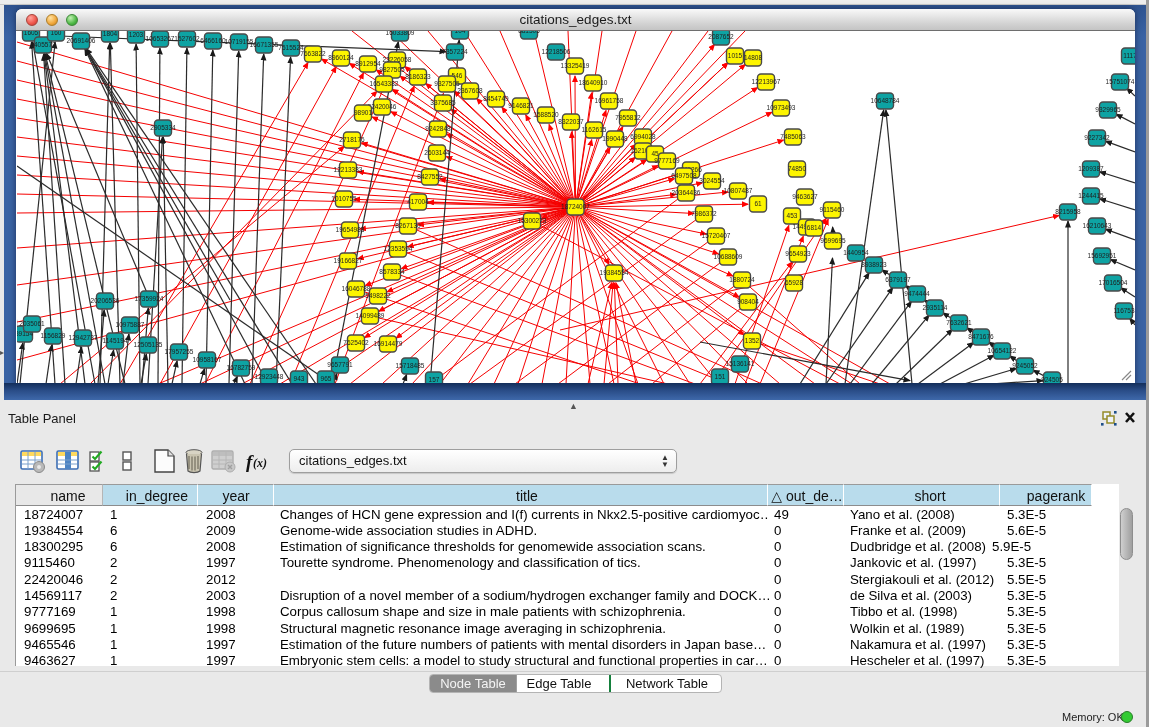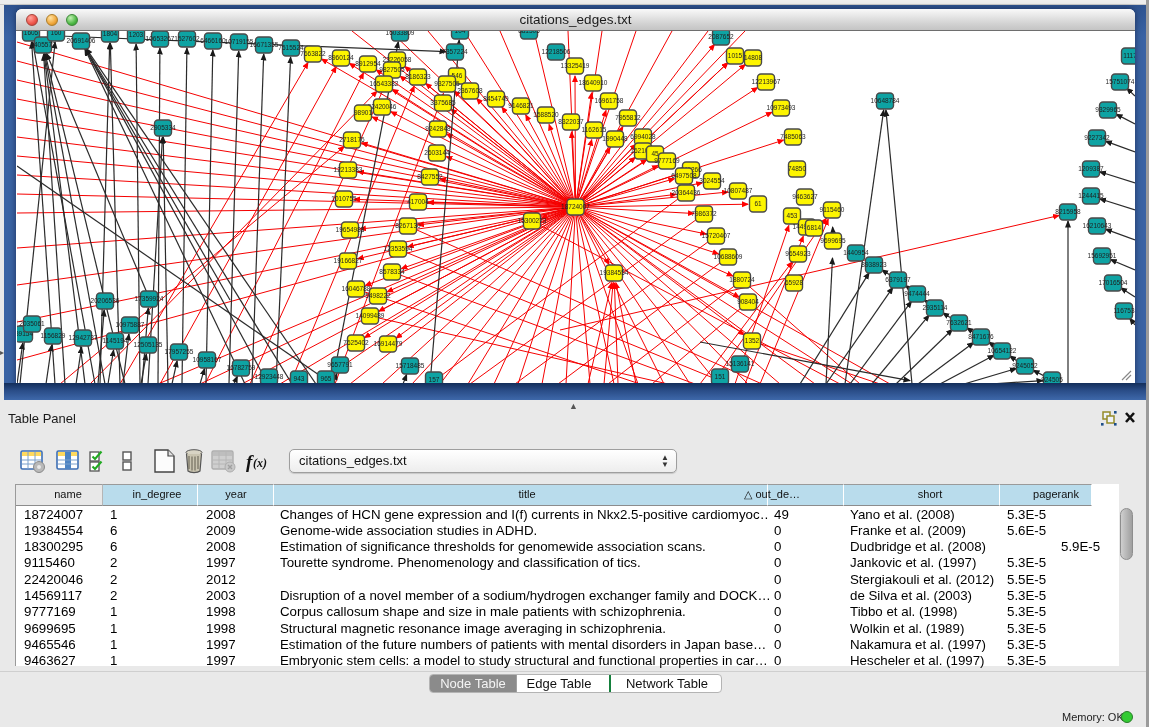--- a/index.html
+++ b/index.html
@@ -9,21 +9,21 @@
 #tbar .tl { position:absolute; top:4.5px; width:12px; height:12px; border-radius:50%; }
 #title { position:absolute; width:100%; text-align:center; top:3px; font-size:13.5px; color:#1a1a1a; }
 #botband { position:absolute; left:4px; top:383px; width:1142px; height:17px; background:linear-gradient(180deg,#132e5a,#2a4d88 45%,#3e68aa); }
 #rstrip { position:absolute; left:1146px; top:0; width:3px; height:727px; background:#9b9b9b; }
 #panel { position:absolute; left:0; top:400px; width:1146px; height:327px; background:#e9e9e9; }
 #grip { position:absolute; left:569px; top:401px; font-size:9px; color:#555; }
 #ptitle { position:absolute; left:8px; top:411px; font-size:13px; color:#1a1a1a; }
 #ddown { position:absolute; left:289px; top:449px; width:388px; height:24px; border:1px solid #9e9e9e; border-radius:5px; background:linear-gradient(180deg,#ffffff,#ededed); box-shadow:0 1px 1px rgba(0,0,0,.15); font-size:13px; color:#111; line-height:22px; padding-left:9px; }
 #ddarr { position:absolute; right:7px; top:4px; font-size:8px; color:#333; line-height:7px; text-align:center; }
 .hdr { position:absolute; top:484px; height:22px; background:#b9dcec; border-top:1px solid #9a9a9a; border-bottom:1px solid #8c8c8c; border-right:1px solid #fff; }
-.hlab { position:absolute; top:488px; transform:translateX(-50%); font-size:11px; color:#111; white-space:nowrap; }
+.hlab { position:absolute; top:488px; transform:translateX(-50%); font-size:14px; color:#111; white-space:nowrap; }
 #tablebg { position:absolute; left:15px; top:484px; width:1104px; height:182px; background:#fff; border-left:1px solid #9a9a9a; }
 .trow { position:absolute; left:0; width:1119px; height:16.3px; font-size:13.3px; line-height:16.3px; color:#000; }
 .trow span { position:absolute; top:0; white-space:nowrap; }
 #vsb { position:absolute; left:1120px; top:508px; width:13px; height:52px; background:linear-gradient(90deg,#cfcfcf,#9f9f9f); border:1px solid #8d8d8d; border-radius:7px; }
 #tabline { position:absolute; left:0; top:671px; width:1146px; border-top:1px solid #cfcfcf; }
 #tabs { position:absolute; left:429px; top:674px; width:293px; height:18.5px; background:#fff; border:1px solid #b4b4b4; border-radius:4px; font-size:13px; color:#111; }
 #tabs div { position:absolute; top:0; height:100%; line-height:17px; text-align:center; }
 #seg1 { left:0; width:87px; background:#8b8b8b; color:#f4f4f4; border-radius:3px 0 0 3px; border-right:1px solid #a0a0a0; }
 #seg2 { left:88px; width:82px; }
 #seg3 { left:179px; width:114px; border-left:2px solid #15803d; }
@@ -605,21 +605,21 @@
 <div class="hdr" style="left:103px;width:95px"></div>
 <div class="hdr" style="left:198px;width:76px"></div>
 <div class="hdr" style="left:274px;width:494px"></div>
 <div class="hdr" style="left:768px;width:76px"></div>
 <div class="hdr" style="left:844px;width:156px"></div>
 <div class="hdr" style="left:1000px;width:92px"></div>
 <span class="hlab" style="left:68px">name</span>
 <span class="hlab" style="left:157px">in_degree</span>
 <span class="hlab" style="left:236px">year</span>
 <span class="hlab" style="left:527px">title</span>
-<span class="hlab" style="left:772px">△ out_de…</span>
+<span class="hlab" style="left:807px">△ out_de…</span>
 <span class="hlab" style="left:930px">short</span>
 <span class="hlab" style="left:1056px">pagerank</span>
 <div class="trow" style="top:506.6px">
     <span style="left:24px">18724007</span>
     <span style="left:110px">1</span>
     <span style="left:206px">2008</span>
     <span style="left:280px;width:489px;overflow:hidden">Changes of HCN gene expression and I(f) currents in Nkx2.5-positive cardiomyoc…</span>
     <span style="left:774px">49</span>
     <span style="left:850px">Yano et al. (2008)</span>
     <span style="left:1007px">5.3E-5</span>
@@ -633,21 +633,21 @@
     <span style="left:850px">Franke et al. (2009)</span>
     <span style="left:1007px">5.6E-5</span>
   </div>
 <div class="trow" style="top:539.1px">
     <span style="left:24px">18300295</span>
     <span style="left:110px">6</span>
     <span style="left:206px">2008</span>
     <span style="left:280px;width:489px;overflow:hidden">Estimation of significance thresholds for genomewide association scans.</span>
     <span style="left:774px">0</span>
     <span style="left:850px">Dudbridge et al. (2008)</span>
-    <span style="left:1061px">5.9E-5</span>
+    <span style="left:992px">5.9E-5</span>
   </div>
 <div class="trow" style="top:555.4px">
     <span style="left:24px">9115460</span>
     <span style="left:110px">2</span>
     <span style="left:206px">1997</span>
     <span style="left:280px;width:489px;overflow:hidden">Tourette syndrome. Phenomenology and classification of tics.</span>
     <span style="left:774px">0</span>
     <span style="left:850px">Jankovic et al. (1997)</span>
     <span style="left:1007px">5.3E-5</span>
   </div>

